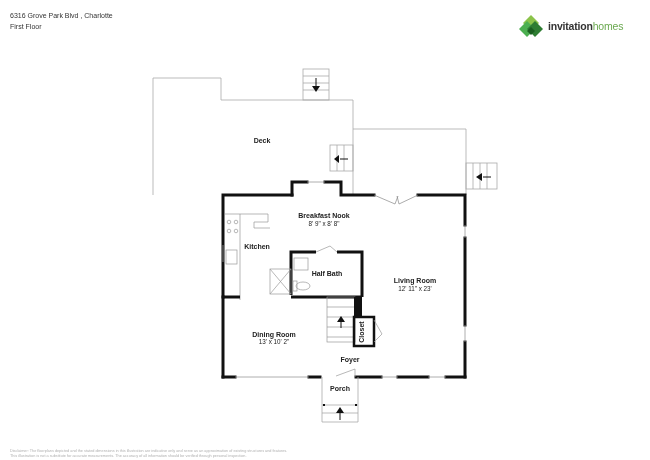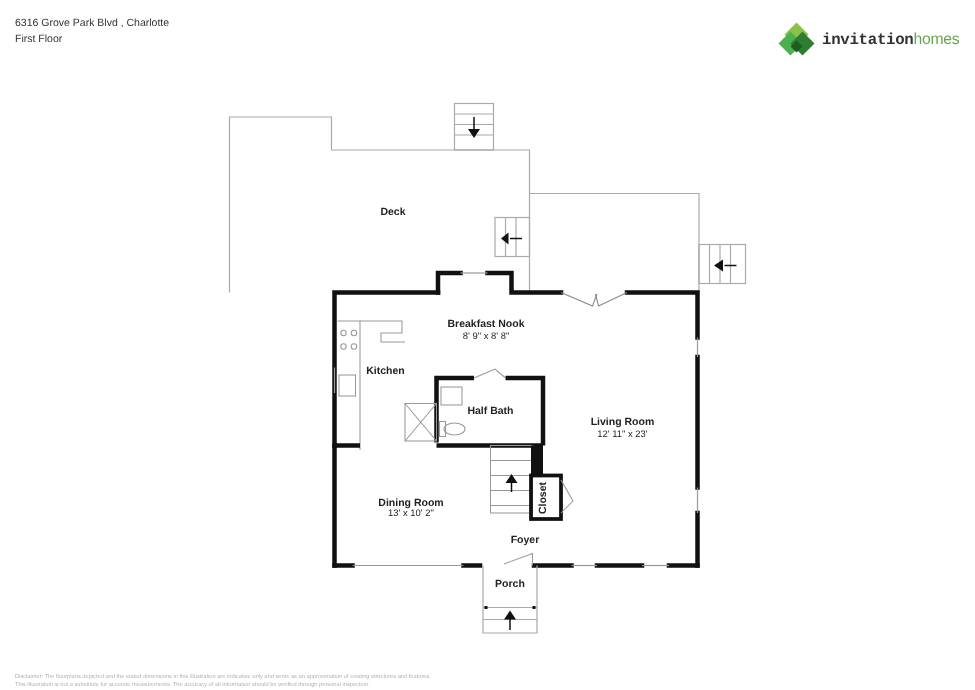--- a/index.html
+++ b/index.html
@@ -2,21 +2,21 @@
 <html><head>
 <meta charset="utf-8">
 <style>
   html, body { margin: 0; padding: 0; background: #ffffff; }
   body { width: 650px; height: 460px; position: relative; overflow: hidden; font-family: "Liberation Sans", sans-serif; color: #222; }
   .hdr { position: absolute; left: 10px; font-size: 7px; color: #333; }
   #addr { top: 12px; }
   #floor { top: 23px; }
   .logo { position: absolute; left: 518px; top: 14px; width: 130px; height: 26px; }
   .logo-text { position: absolute; left: 30px; top: 6px; font-size: 10.5px; font-weight: bold; letter-spacing: -0.2px; }
-  .logo-text .a { color: #333333; font-family: Liberation Mono, monospace; }
+  .logo-text .a { color: #333333; }
   .logo-text .b { color: #6aa84f; font-weight: normal; margin-top: 22px; }
   .disclaimer { position: absolute; left: 10px; top: 449px; font-size: 3.8px; color: #b0b0b0; line-height: 5px; width: 380px; }
   svg.plan { position: absolute; left: 0; top: 0; }
   .lbl { font-family: "Liberation Sans", sans-serif; font-size: 7px; font-weight: bold; fill: #222; text-anchor: middle; }
   .dim { font-family: "Liberation Sans", sans-serif; font-size: 6.3px; fill: #222; text-anchor: middle; }
 </style>
 </head>
 <body>
 
 <div class="hdr" id="addr">6316 Grove Park Blvd , Charlotte</div>

